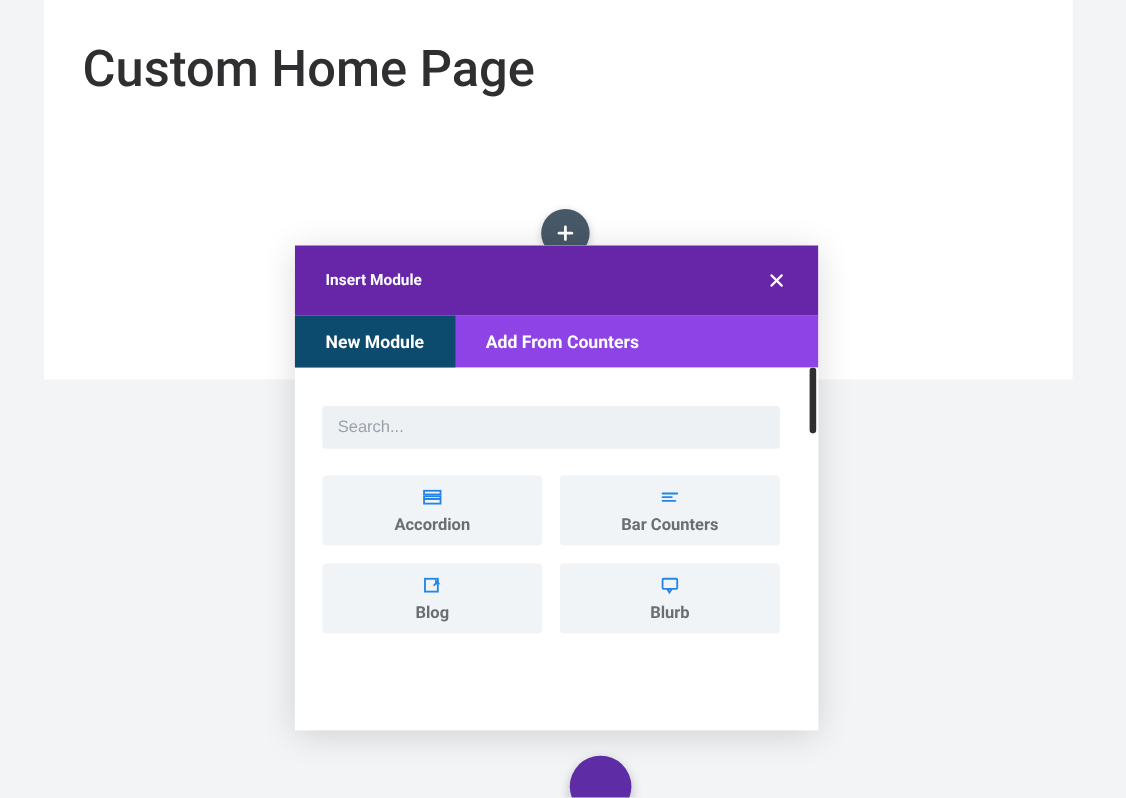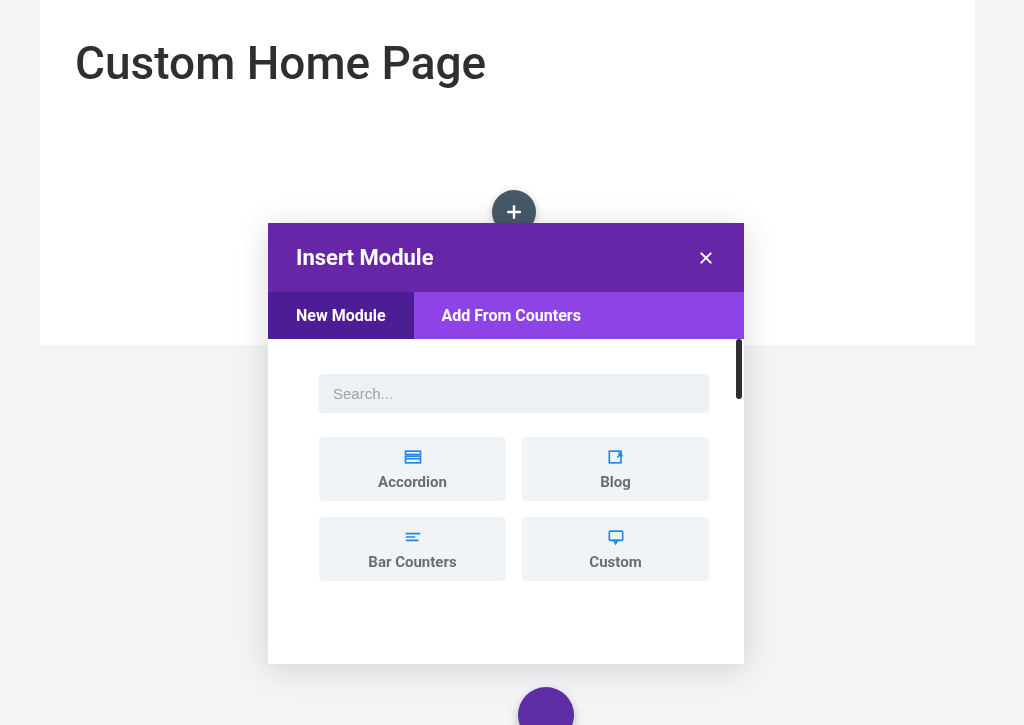--- a/index.html
+++ b/index.html
@@ -54,46 +54,46 @@
   }
   .modal-header {
     background: #6726A7;
     color: #fff;
     padding: 22px 28px;
     display: flex;
     align-items: center;
     justify-content: space-between;
   }
   .modal-title {
-    font-size: 22px;
+    font-size: 14px;
     font-weight: 700;
   }
   .close-btn {
     cursor: pointer;
     width: 20px; height: 20px;
     display: flex; align-items: center; justify-content: center;
   }
   .close-btn svg { width: 16px; height: 16px; stroke: #fff; }
   .tabs {
     display: flex;
     background: #8E43E6;
   }
   .tab {
     padding: 14px 28px;
     font-size: 16px;
     font-weight: 700;
     color: #fff;
     cursor: pointer;
   }
   .tab.active {
-    background: #4c1d95;
+    background: #0c4a6e;
   }
   .modal-body {
     position: relative;
-    padding: 35px 35px 0 51px;
+    padding: 35px 35px 0 25px;
     flex: 1;
     overflow: hidden;
   }
   .scroll-indicator {
     position: absolute;
     right: 2px;
     top: 0;
     width: 6px;
     height: 60px;
     background: #2f2f32;
@@ -197,48 +197,48 @@
                 <rect x="3" y="11" width="18" height="8"></rect>
                 <line x1="3" y1="14" x2="21" y2="14"></line>
               </svg>
           </span>
           <span class="label">Accordion</span>
         </div>
 
 
         <div class="module-card">
           <span class="icon">
+            <svg viewBox="0 0 24 24" fill="none" stroke="currentColor" stroke-width="2" stroke-linecap="round">
+                <line x1="4" y1="8" x2="20" y2="8"></line>
+                <line x1="4" y1="12" x2="14" y2="12"></line>
+                <line x1="4" y1="16" x2="18" y2="16"></line>
+              </svg>
+          </span>
+          <span class="label">Bar Counters</span>
+        </div>
+
+        <div class="module-card">
+          <span class="icon">
             <svg viewBox="0 0 24 24" fill="none" stroke="currentColor" stroke-width="2">
                 <rect x="4" y="5" width="14" height="14"></rect>
                 <path d="M15 5 L21 11 L15 11 Z" fill="currentColor" stroke="none"></path>
                 <polyline points="18 8 14 12" stroke-linecap="round"></polyline>
               </svg>
           </span>
           <span class="label">Blog</span>
         </div>
 
         <div class="module-card">
           <span class="icon">
-            <svg viewBox="0 0 24 24" fill="none" stroke="currentColor" stroke-width="2" stroke-linecap="round">
-                <line x1="4" y1="8" x2="20" y2="8"></line>
-                <line x1="4" y1="12" x2="14" y2="12"></line>
-                <line x1="4" y1="16" x2="18" y2="16"></line>
-              </svg>
-          </span>
-          <span class="label">Bar Counters</span>
-        </div>
-
-        <div class="module-card">
-          <span class="icon">
             <svg viewBox="0 0 24 24" fill="none" stroke="currentColor" stroke-width="2">
                 <rect x="4" y="5" width="16" height="11" rx="1"></rect>
                 <polygon points="9,16 14,16 11.5,20"></polygon>
               </svg>
           </span>
-          <span class="label">Custom</span>
+          <span class="label">Blurb</span>
         </div>
 
 
       </div>
     </div>
   </div>
 
   <div class="fab"></div>
 </div>
 

